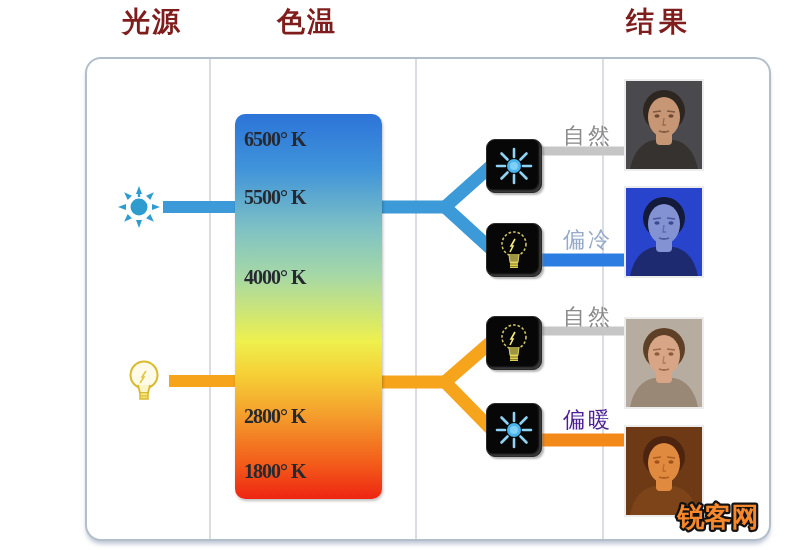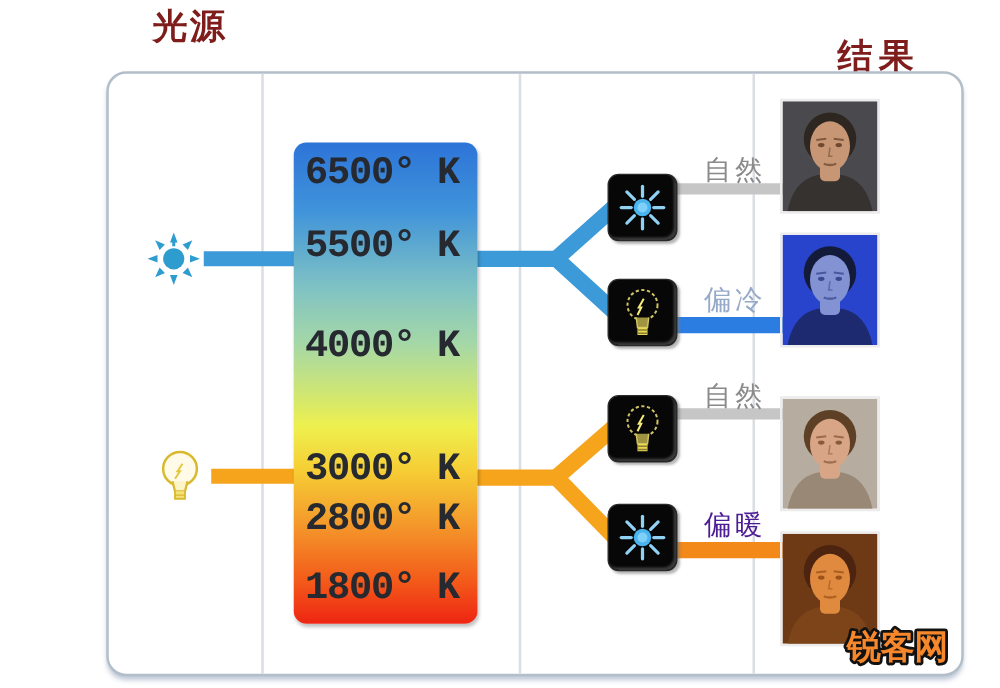--- a/index.html
+++ b/index.html
@@ -4,38 +4,38 @@
 <style>
   html,body{margin:0;padding:0;background:#fff;}
   .stage{position:relative;width:800px;height:550px;background:#fff;overflow:hidden;
          font-family:"Liberation Serif","DejaVu Serif",serif;}
   
   .col-head{position:absolute;top:2px;height:40px;line-height:40px;text-align:right;
             font-size:28px;color:#7f1d1d;font-weight:600;letter-spacing:2px;}
   #h0{left:98px;width:84px;}
   #h1{left:253px;width:84px;}
   #h2{left:404px;width:196px;letter-spacing:5px;}
-  #h3{left:644px;width:92px;letter-spacing:5px;margin-top:24px;}
+  #h3{left:600px;width:92px;letter-spacing:5px;}
   
   .panel{position:absolute;left:85px;top:57px;width:682px;height:480px;background:#fff;
          border:2px solid #b2bfca;border-radius:16px;
          box-shadow:0 4px 4px -1px rgba(110,130,165,.45);}
   .sep{position:absolute;top:0;width:2px;height:100%;background:#dadee2;}
   #sep0{left:122px;} #sep1{left:328px;} #sep2{left:515px;}
   .lines-svg{position:absolute;left:0;top:0;z-index:1;}
   
   .temp-bar{position:absolute;left:148px;top:55px;width:147px;height:385px;border-radius:10px;
             z-index:2;
             background:linear-gradient(to bottom,
               #2d74d8 0%, #3f93da 14%, #7fc2c4 30%, #a6d8a6 42%, #cfe673 52%,
               #eef04e 59%, #f6ce35 68%, #f49a2b 79%, #f35b1a 91%, #ee2512 100%);
             box-shadow:1px 2px 3px rgba(0,0,0,.25);}
   .temp-label{position:absolute;left:9px;transform:translateY(-50%);white-space:nowrap;
-              font-family:Liberation Mono, monospace;font-weight:bold;
-              font-size:31px;color:#26292f;letter-spacing:-1px;}
+              font-family:Liberation Serif, serif;font-weight:bold;
+              font-size:20px;color:#26292f;letter-spacing:-1px;}
   
   .src-icon{position:absolute;z-index:2;}
   
   .wb-square{position:absolute;left:399px;width:54px;height:52px;background:#070707;
              border-radius:9px;z-index:2;border:1px solid #2a2a2a;
              box-shadow:2px 2px 2px rgba(120,120,120,.55), inset -2px -2px 2px rgba(160,160,160,.35);}
   .wb-square svg{position:absolute;left:0;top:0;}
   .wb-label{position:absolute;left:476px;width:76px;font-size:22px;letter-spacing:3px;
             z-index:2;white-space:nowrap;}
   
@@ -44,20 +44,21 @@
   .photo svg{display:block;}
   
   .watermark{position:absolute;left:668px;top:497px;z-index:5;}
 </style>
 </head>
 <body>
 
 <div class="stage">
 
   <div class="col-head" id="h0">光源</div>
+  <div class="col-head" id="h1">色温</div>
   <div class="col-head" id="h3">结果</div>
 
   <div class="panel">
 
     <div class="sep" id="sep0"></div>
     <div class="sep" id="sep1"></div>
     <div class="sep" id="sep2"></div>
 
     <svg class="lines-svg" width="682" height="480" viewBox="0 0 682 480">
 
@@ -113,21 +114,20 @@
       <path d="M22,32 L24,40 L32,40 L34,32" fill="#fdf4c8" stroke="#d9b92e" stroke-width="1.8"></path>
       <path d="M24,40 L24,46 L32,46 L32,40" fill="#f3e27a" stroke="#d9b92e" stroke-width="1.5"></path>
       <path d="M24,30 L28,24 L26,24 L30,18" fill="none" stroke="#e4c83e" stroke-width="1.6"></path>
       <line x1="24" y1="43" x2="32" y2="43" stroke="#d9b92e" stroke-width="1"></line>
     </svg>
 
     <div class="temp-bar">
       <div class="temp-label" style="top:25px;">6500° K</div>
       <div class="temp-label" style="top:83px;">5500° K</div>
       <div class="temp-label" style="top:163px;">4000° K</div>
-      <div class="temp-label" style="top:262px;">3000° K</div>
       <div class="temp-label" style="top:302px;">2800° K</div>
       <div class="temp-label" style="top:357px;">1800° K</div>
     </div>
 
     <div class="wb-square" style="top:80px;">
       <svg width="54" height="52" viewBox="-27 -26 54 52">
         <g stroke="#8fd2f4" stroke-width="2.6" stroke-linecap="round">
           <line x1="0" y1="-9" x2="0" y2="-17"></line>
             <line x1="0" y1="9" x2="0" y2="17"></line>
           <line x1="-9" y1="0" x2="-17" y2="0"></line>

